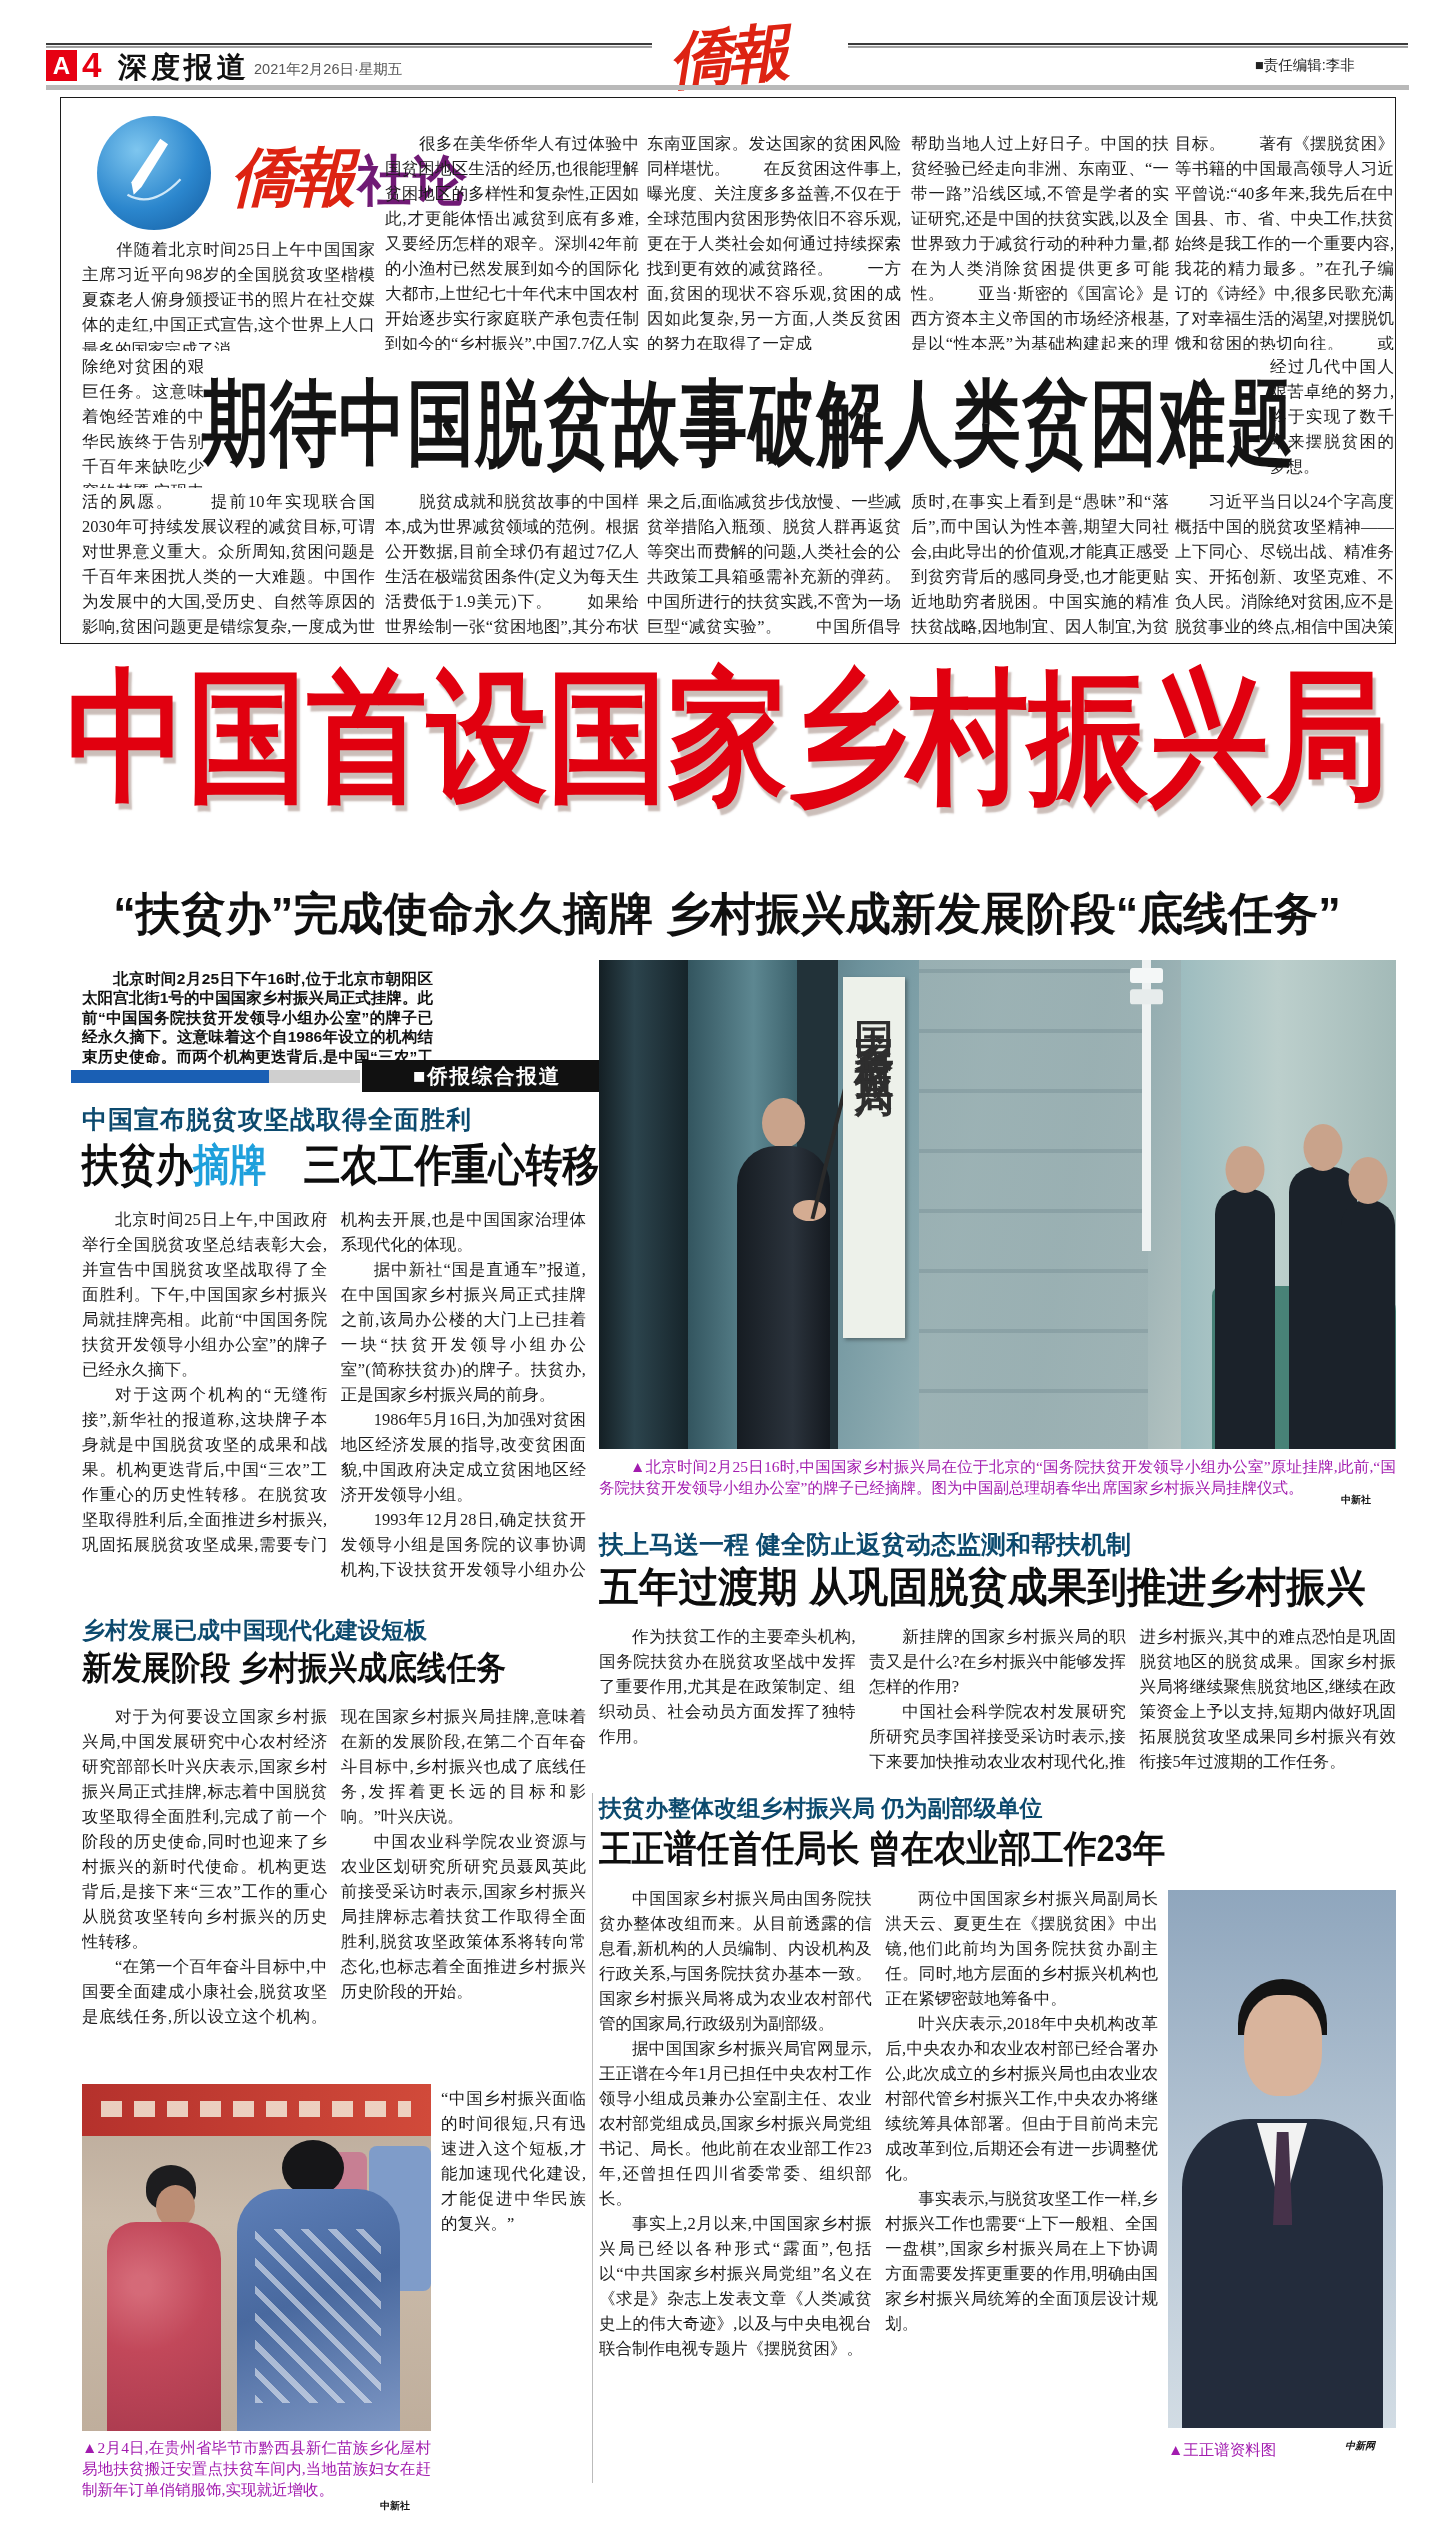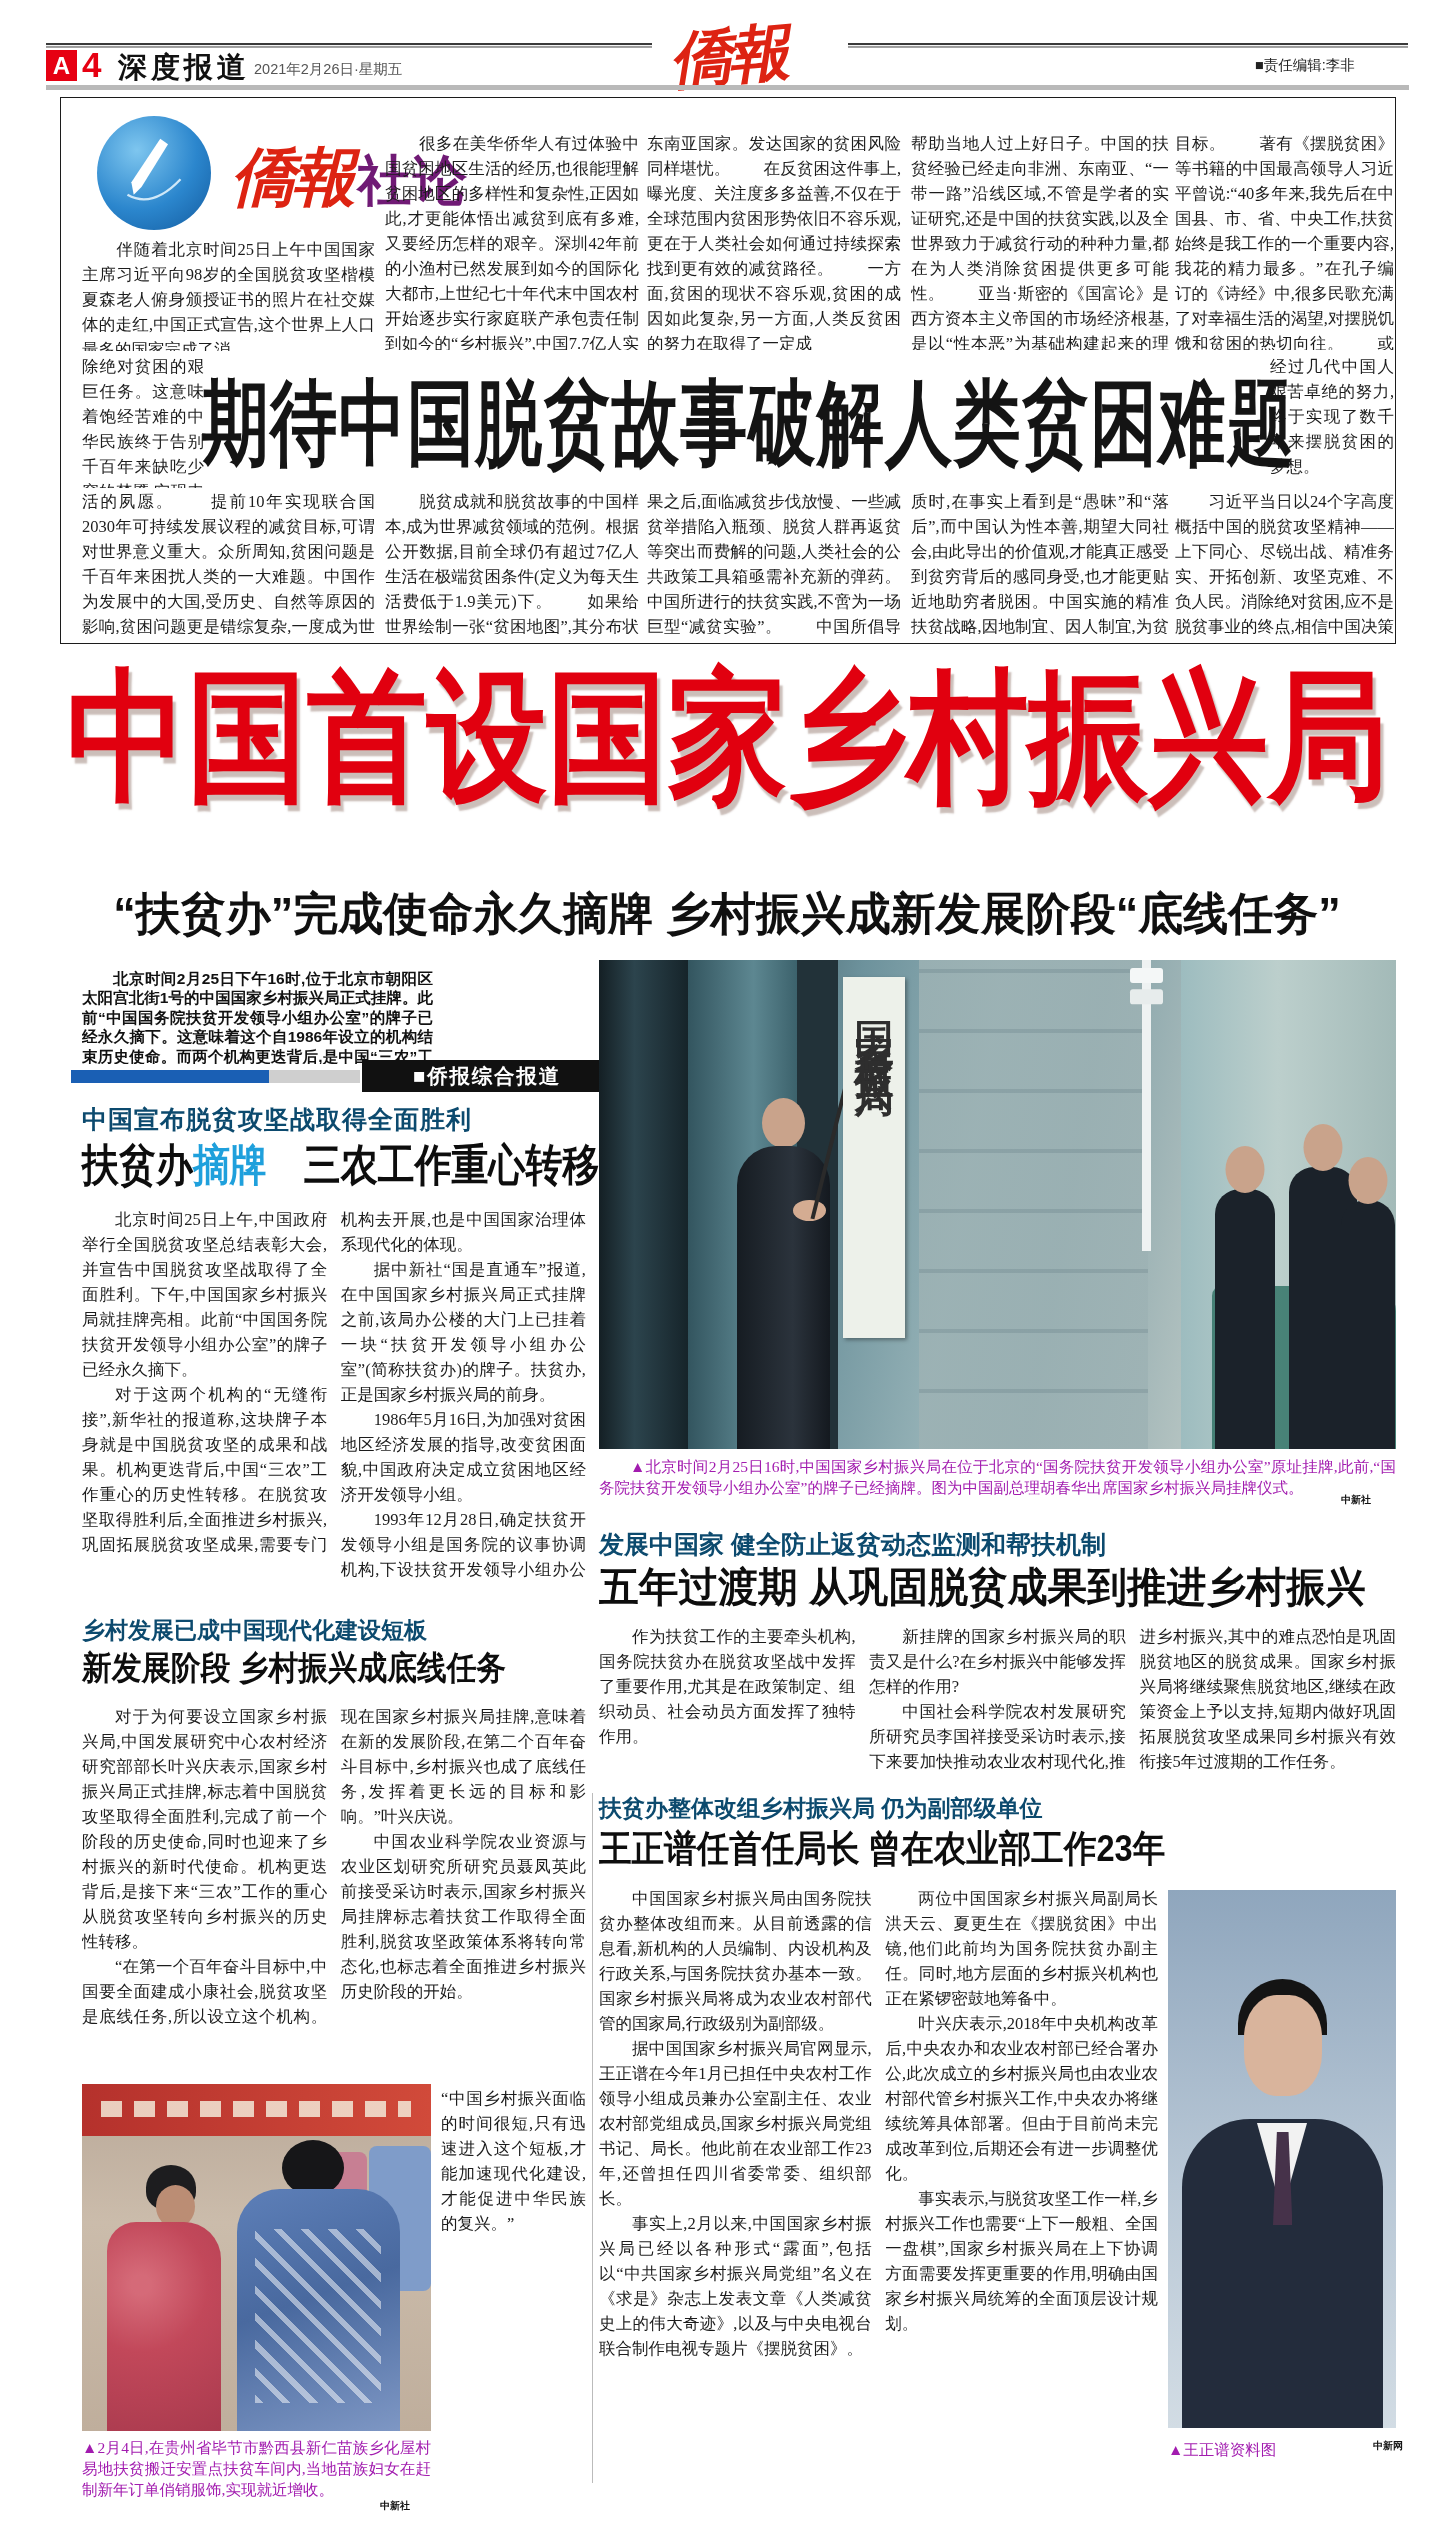--- a/index.html
+++ b/index.html
@@ -93,21 +93,21 @@
   .s4-body{left:599px;top:1886px;width:559px;height:614px;column-count:2;column-gap:13.6px;}
   .vrule{left:592px;top:1793px;width:1px;height:690px;background:#bbb;}
   
   .caption{font-size:15.5px;line-height:21px;text-align:justify;color:#a21caf;overflow:hidden;}
   .cap1{left:599px;top:1456px;width:797px;height:62px;text-indent:2em;}
   .credit{font-family:"Liberation Sans",sans-serif;font-weight:bold;font-size:10px;color:#111;white-space:nowrap;}
   .cred1{left:1341px;top:1493px;}
   .cap2{left:82px;top:2437px;width:349px;height:83px;}
   .cred2{left:380px;top:2499px;}
   .cap3{left:1168px;top:2439px;width:228px;font-size:15.5px;}
-  .cred3{left:1373px;top:2439px;}
+  .cred3{left:1345px;top:2439px;font-style:italic;}
   
   .photo1{left:599px;top:960px;width:797px;height:489px;overflow:hidden;
     background:linear-gradient(100deg,#24343b 0%,#3d565f 14%,#6d929c 30%,#93b0b5 46%,#87a4aa 58%,#b4c3c1 76%,#9fb4b4 100%);}
   .p1-door{left:0;top:0;width:89px;height:489px;background:linear-gradient(90deg,#141f24 0%,#2c444d 40%,#16242a 100%);}
   .p1-glass{left:89px;top:0;width:109px;height:489px;background:linear-gradient(90deg,#33555f 0%,#5d8791 60%,#3c626c 100%);}
   .p1-pillar{left:198px;top:0;width:41px;height:489px;background:#223239;}
   .p1-plaque{left:244px;top:17.4px;width:62px;height:361px;background:#edf1ea;
     box-shadow:1.9px 1.9px 3.9px rgba(0,0,0,.35);display:flex;justify-content:center;padding-top:13.6px;box-sizing:border-box;}
   .p1-plaque span{writing-mode:vertical-rl;font-family:"Liberation Serif",serif;
     font-size:39px;letter-spacing:9.7px;color:#2e2e2e;font-weight:bold;}
@@ -238,21 +238,21 @@
   <span>扶贫办</span><span class="blue">摘牌</span><span>　三农工作重心转移</span>
 </div>
 <div class="abs body-cols s1-body">
     <p class="para">北京时间25日上午,中国政府举行全国脱贫攻坚总结表彰大会,并宣告中国脱贫攻坚战取得了全面胜利。下午,中国国家乡村振兴局就挂牌亮相。此前“中国国务院扶贫开发领导小组办公室”的牌子已经永久摘下。</p>
     <p class="para">对于这两个机构的“无缝衔接”,新华社的报道称,这块牌子本身就是中国脱贫攻坚的成果和战果。机构更迭背后,中国“三农”工作重心的历史性转移。在脱贫攻坚取得胜利后,全面推进乡村振兴,巩固拓展脱贫攻坚成果,需要专门机构去开展,也是中国国家治理体系现代化的体现。</p>
     <p class="para">据中新社“国是直通车”报道,在中国国家乡村振兴局正式挂牌之前,该局办公楼的大门上已挂着一块“扶贫开发领导小组办公室”(简称扶贫办)的牌子。扶贫办,正是国家乡村振兴局的前身。</p>
     <p class="para">1986年5月16日,为加强对贫困地区经济发展的指导,改变贫困面貌,中国政府决定成立贫困地区经济开发领导小组。</p>
     <p class="para">1993年12月28日,确定扶贫开发领导小组是国务院的议事协调机构,下设扶贫开发领导小组办公室,负责承担领导小组的日常工作,主要负责拟定扶贫开发的法律法规、方针政策和规划,审定中央扶贫资金分配计划,协调解决扶贫开发工作中的重要问题,做好扶贫开发重大战略政策措施的顶层设计。</p>
   </div>
 
-<div class="abs kicker s2-kicker">发展中国家 健全防止返贫动态监测和帮扶机制</div>
+<div class="abs kicker s2-kicker">扶上马送一程 健全防止返贫动态监测和帮扶机制</div>
 <div class="abs s2-head">五年过渡期 从巩固脱贫成果到推进乡村振兴</div>
 <div class="abs body-cols s2-body">
     <p class="para">作为扶贫工作的主要牵头机构,国务院扶贫办在脱贫攻坚战中发挥了重要作用,尤其是在政策制定、组织动员、社会动员方面发挥了独特作用。</p>
     <p class="para">新挂牌的国家乡村振兴局的职责又是什么?在乡村振兴中能够发挥怎样的作用?</p>
     <p class="para">中国社会科学院农村发展研究所研究员李国祥接受采访时表示,接下来要加快推动农业农村现代化,推进乡村振兴,其中的难点恐怕是巩固脱贫地区的脱贫成果。国家乡村振兴局将继续聚焦脱贫地区,继续在政策资金上予以支持,短期内做好巩固拓展脱贫攻坚成果同乡村振兴有效衔接5年过渡期的工作任务。</p>
   </div>
 
 <div class="abs kicker s3-kicker">乡村发展已成中国现代化建设短板</div>
 <div class="abs s3-head">新发展阶段 乡村振兴成底线任务</div>
 <div class="abs body-cols s3-body">

